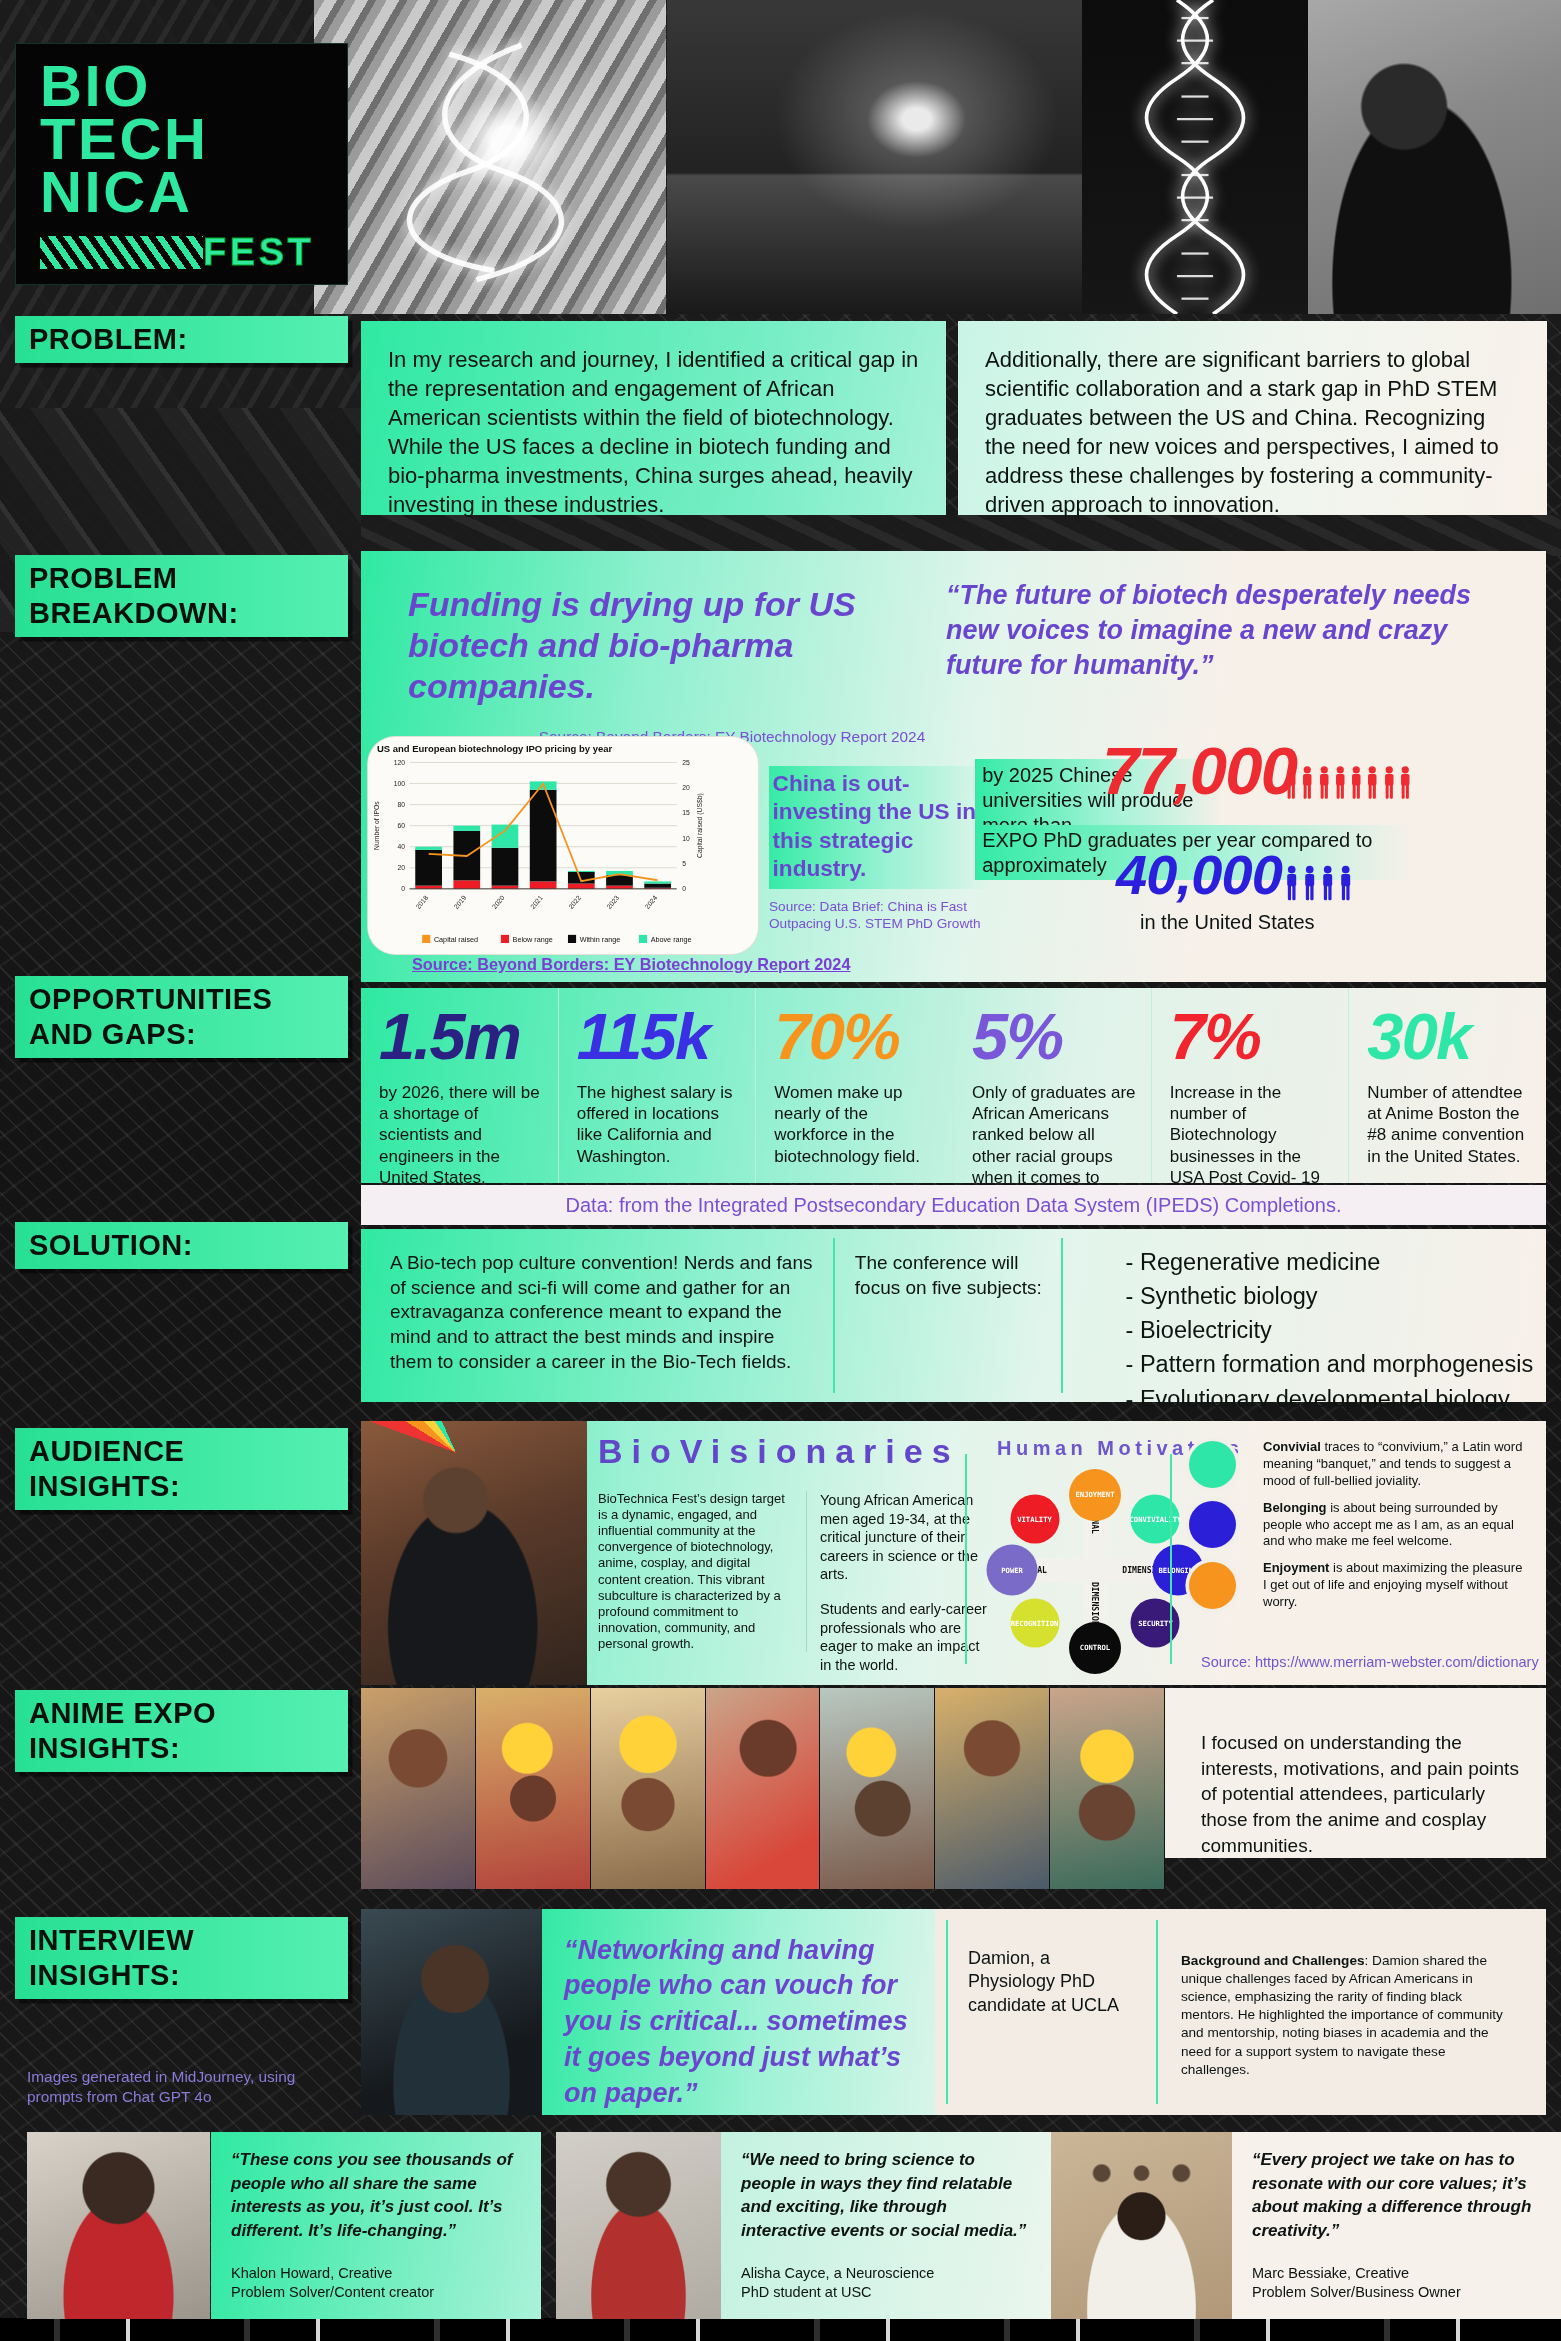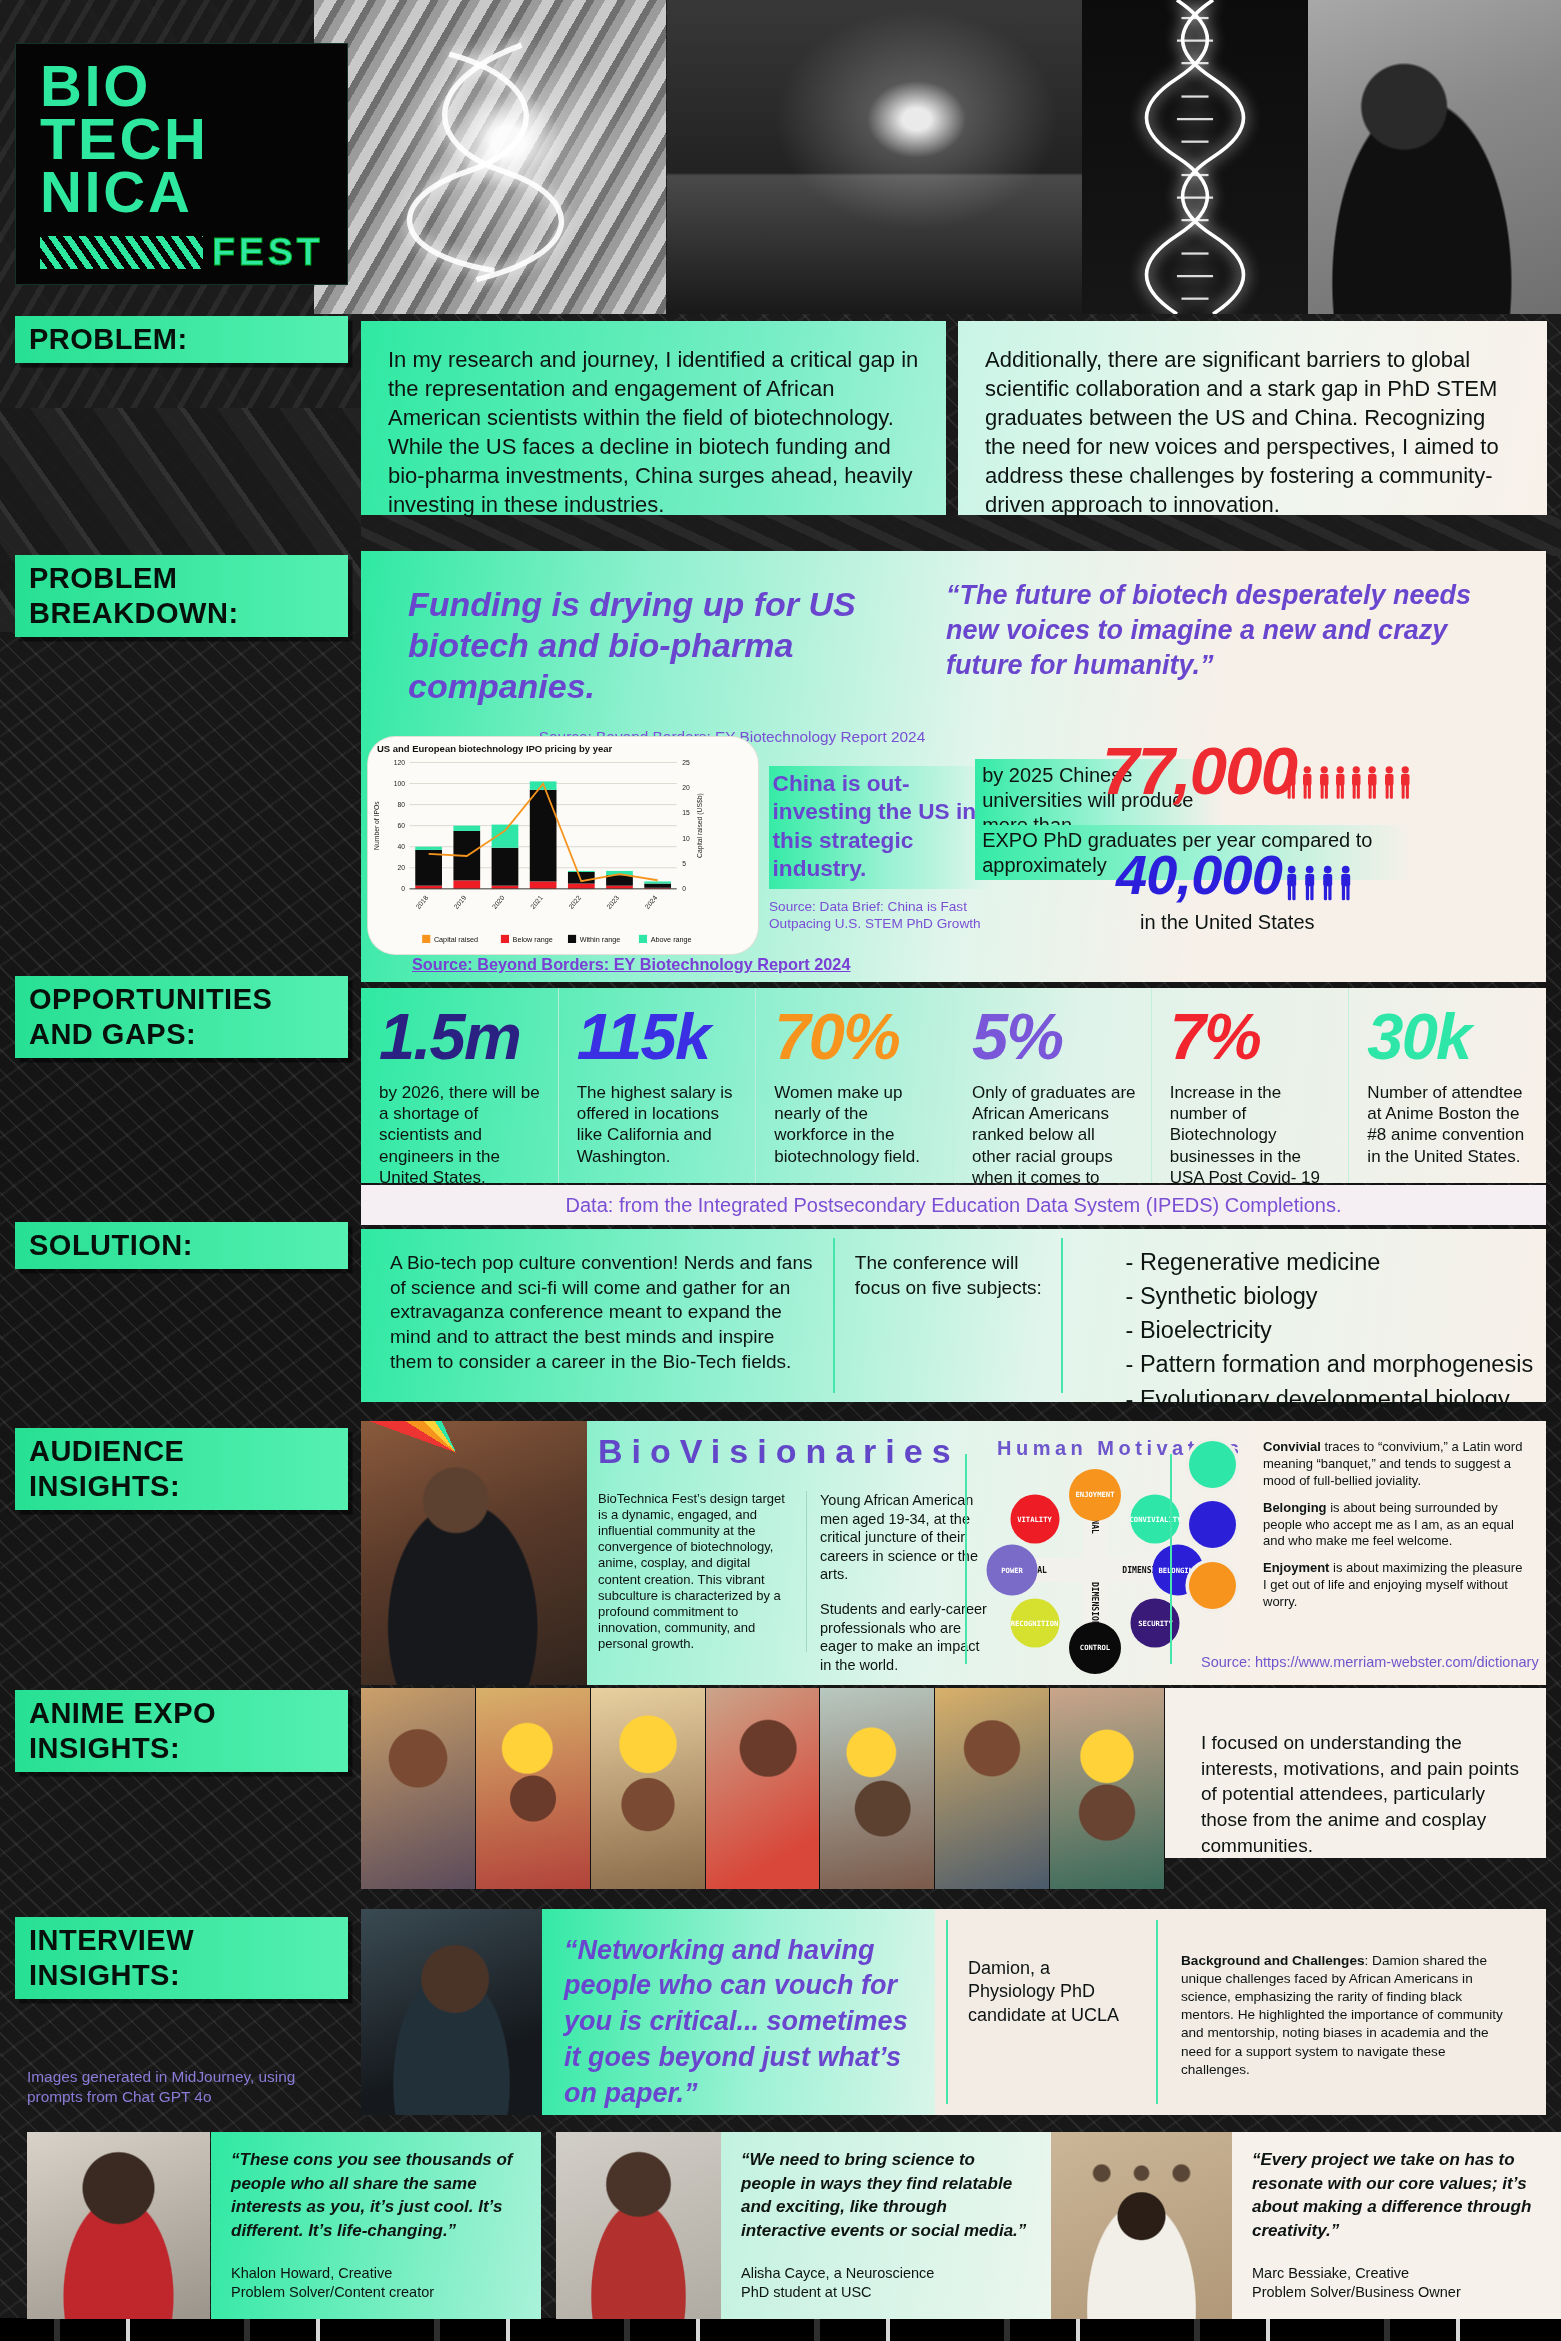--- a/index.html
+++ b/index.html
@@ -24,21 +24,21 @@
   #hdr-art-a{left:314px;width:352px;background:radial-gradient(ellipse at 55% 45%,rgba(255,255,255,.95) 0 6%,rgba(255,255,255,.25) 20%,transparent 45%),repeating-linear-gradient(120deg,#9b9b9b 0 9px,#c9c9c9 9px 20px,#6f6f6f 20px 27px);}
   #hdr-art-b{left:667px;width:416px;background:radial-gradient(ellipse at 60% 38%,rgba(255,255,255,.9) 0 4%,rgba(255,255,255,.2) 14%,transparent 40%),linear-gradient(180deg,#383838 0%,#222 55%,#4a4a4a 56%,#191919 100%);}
   #hdr-art-c{left:1082px;width:226px;background:linear-gradient(180deg,#0c0c0c,#161616);}
   #hdr-art-d{left:1308px;width:253px;background:radial-gradient(circle at 38% 34%,#2a2a2a 0 16%,transparent 17%),radial-gradient(ellipse at 45% 90%,#101010 0 45%,transparent 46%),linear-gradient(160deg,#a8a8a8 0%,#8a8a8a 40%,#6f6f6f 100%);}
   .dna{position:absolute;inset:0;width:100%;height:100%;filter:drop-shadow(0 0 7.2px rgba(255,255,255,.95));}
   
   #title-block{left:15.4px;top:43px;width:333px;height:242px;background:#050505;border:0.9px solid #123326;padding:14.5px 16.3px 9px 23.5px;}
   .title-line{font-weight:800;font-size:58px;line-height:.92;letter-spacing:2.7px;color:#2de89e;font-stretch:expanded;}
   .fest-row{display:flex;align-items:center;margin-top:12.6px;}
   .fest-hatch{width:163px;height:33px;background:repeating-linear-gradient(55deg,#2de89e 0 6.3px,transparent 6.3px 12.6px);}
-  .fest-text{font-weight:800;font-size:38px;letter-spacing:3.6px;color:#2de89e;margin-left:9px;-webkit-text-stroke:0.9px #0a2;}
+  .fest-text{font-weight:800;font-size:38px;letter-spacing:3.6px;color:#2de89e;-webkit-text-stroke:0.9px #0a2;}
   
   .sec-h{left:15.4px;width:333px;background:linear-gradient(90deg,#27e093,#55f0b2);color:#07110c;
     font-weight:800;font-size:29px;line-height:1.2;letter-spacing:0.5px;padding:6.3px 9px 6.3px 13.6px;box-sizing:border-box;
     box-shadow:4.5px 4.5px 0 rgba(0,0,0,.5);}
   #h-problem{top:316px;} #h-breakdown{top:555px;} #h-opportunities{top:976px;}
   #h-solution{top:1222px;} #h-audience{top:1428px;} #h-anime{top:1690px;} #h-interview{top:1917px;}
   
   .panel{box-sizing:border-box;}
   #problem-left{left:361px;top:321px;width:585px;height:194px;background:linear-gradient(100deg,#2fe9a2 0%,#7beec7 70%,#a9f2d9 100%);padding:23.5px 27px;}
   #problem-right{left:958px;top:321px;width:589px;height:194px;background:linear-gradient(100deg,#c9f5e6 0%,#eff5ee 55%,#f8f1ea 100%);padding:23.5px 27px;}
@@ -119,21 +119,21 @@
   #anime-text{left:840px;top:42px;width:325px;font-size:19px;line-height:1.35;position:absolute;}
   
   #interview-panel{left:361px;top:1909px;width:1185px;height:206px;background:#f2ece5;}
   #interview-photo{position:absolute;left:0;top:0;width:181px;height:206px;background:
     radial-gradient(circle at 52% 34%,#4a3428 0 20%,transparent 21%),
     radial-gradient(ellipse at 50% 85%,#22303a 0 45%,transparent 46%),
     linear-gradient(160deg,#3a4a52 0%,#15191d 70%);}
   #interview-quote-box{position:absolute;left:181px;top:0;width:393px;height:206px;background:linear-gradient(95deg,#33e9a4 0%,#9df2d5 55%,#d9f5ea 100%);padding:23.5px 22px;box-sizing:border-box;}
   #interview-quote{font-size:27px;line-height:1.33;font-weight:800;font-style:italic;color:#6a46cf;}
   #int-div1{position:absolute;left:585px;top:11px;width:1.8px;height:184px;background:#45e6ab;}
-  #interview-person{position:absolute;left:607px;top:48px;width:163px;font-size:18px;line-height:1.3;}
+  #interview-person{position:absolute;left:607px;top:38px;width:163px;font-size:18px;line-height:1.3;}
   #int-div2{position:absolute;left:795px;top:11px;width:1.8px;height:184px;background:#45e6ab;}
   #interview-bg{position:absolute;left:820px;top:29px;width:333px;font-size:13.6px;line-height:1.34;}
   #credit{left:27px;top:2067px;width:325px;font-size:15.4px;line-height:1.3;color:#8a7bd8;}
   
   .bq-photo{top:2132px;height:187px;}
   #bq-photo-1{left:27px;width:183px;background:
     radial-gradient(circle at 50% 30%,#3a2a22 0 22%,transparent 23%),
     radial-gradient(ellipse at 50% 88%,#c0272d 0 42%,transparent 43%),
     linear-gradient(160deg,#d8d2c8,#9a948a);}
   #bq-photo-2{left:556px;width:165px;background:

